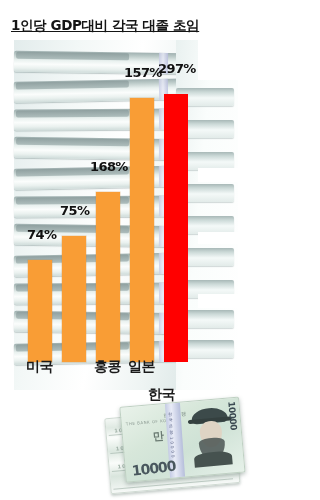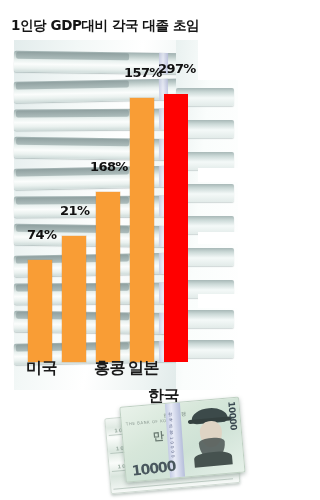--- a/index.html
+++ b/index.html
@@ -9,21 +9,21 @@
     font-family:"DejaVu Sans","Liberation Sans",sans-serif;
   }
   #infographic{
     position:relative;width:250px;height:500px;overflow:hidden;background:#ffffff;
   }
 
   
   .title{
     position:absolute;left:11px;top:17px;
     font-size:13.5px;font-weight:bold;color:#151515;
-    letter-spacing:-0.4px;white-space:nowrap;
+    letter-spacing:-0.4px;white-space:nowrap;text-decoration:underline;
   }
 
   
   .stack-wrap{
     position:absolute;left:0;top:40px;width:250px;height:350px;overflow:hidden;
   }
   .stack{
     position:absolute;left:14px;top:0;width:175px;height:350px;
     background:linear-gradient(100deg,#e3ecec 0%,#f3f8f7 28%,#ffffff 55%,#eef4f3 80%,#dde8e7 100%);
   }
@@ -70,22 +70,22 @@
     box-shadow:0 0 0 0.5px rgba(200,120,30,.35);
   }
   .bar.highlight{background:#ff0000;box-shadow:none;}
   .bar-value{
     position:absolute;
     font-size:13px;font-weight:bold;color:#111111;
     letter-spacing:-0.6px;white-space:nowrap;
   }
   .cat-label{
     position:absolute;
-    font-size:16px;font-weight:bold;color:#1a1a1a;
-    text-align:center;white-space:nowrap;letter-spacing:-0.5px;
+    font-size:14px;font-weight:bold;color:#1a1a1a;
+    white-space:nowrap;letter-spacing:-0.5px;
   }
   .cat-label .l2{display:block;margin-top:0px;}
 
   
   .note-photo{
     position:absolute;left:107px;top:398px;width:143px;height:97px;
     transform:rotate(-5deg);
   }
   .note-stack-edge{
     position:absolute;left:0;top:14px;width:128px;height:74px;
@@ -221,21 +221,21 @@
 
   <div class="plot">
 
     <div class="bar" style="left:28px;width:24px;height:102px;bottom:138px;"></div>
     <div class="bar-value" style="left:27px;top:227px;">74%</div>
     <div class="cat-label" style="left:26px;top:358px;width:28px;">
       <span>미국</span>
     </div>
 
     <div class="bar" style="left:62px;width:24px;height:126px;bottom:138px;"></div>
-    <div class="bar-value" style="left:60px;top:203px;">21%</div>
+    <div class="bar-value" style="left:60px;top:203px;">75%</div>
 
     <div class="bar" style="left:96px;width:24px;height:170px;bottom:138px;"></div>
     <div class="bar-value" style="left:90px;top:159px;">168%</div>
     <div class="cat-label" style="left:94px;top:358px;width:28px;">
       <span>홍콩</span>
     </div>
 
     <div class="bar" style="left:130px;width:24px;height:264px;bottom:138px;"></div>
     <div class="bar-value" style="left:124px;top:65px;">157%</div>
     <div class="cat-label" style="left:128px;top:358px;width:28px;">

